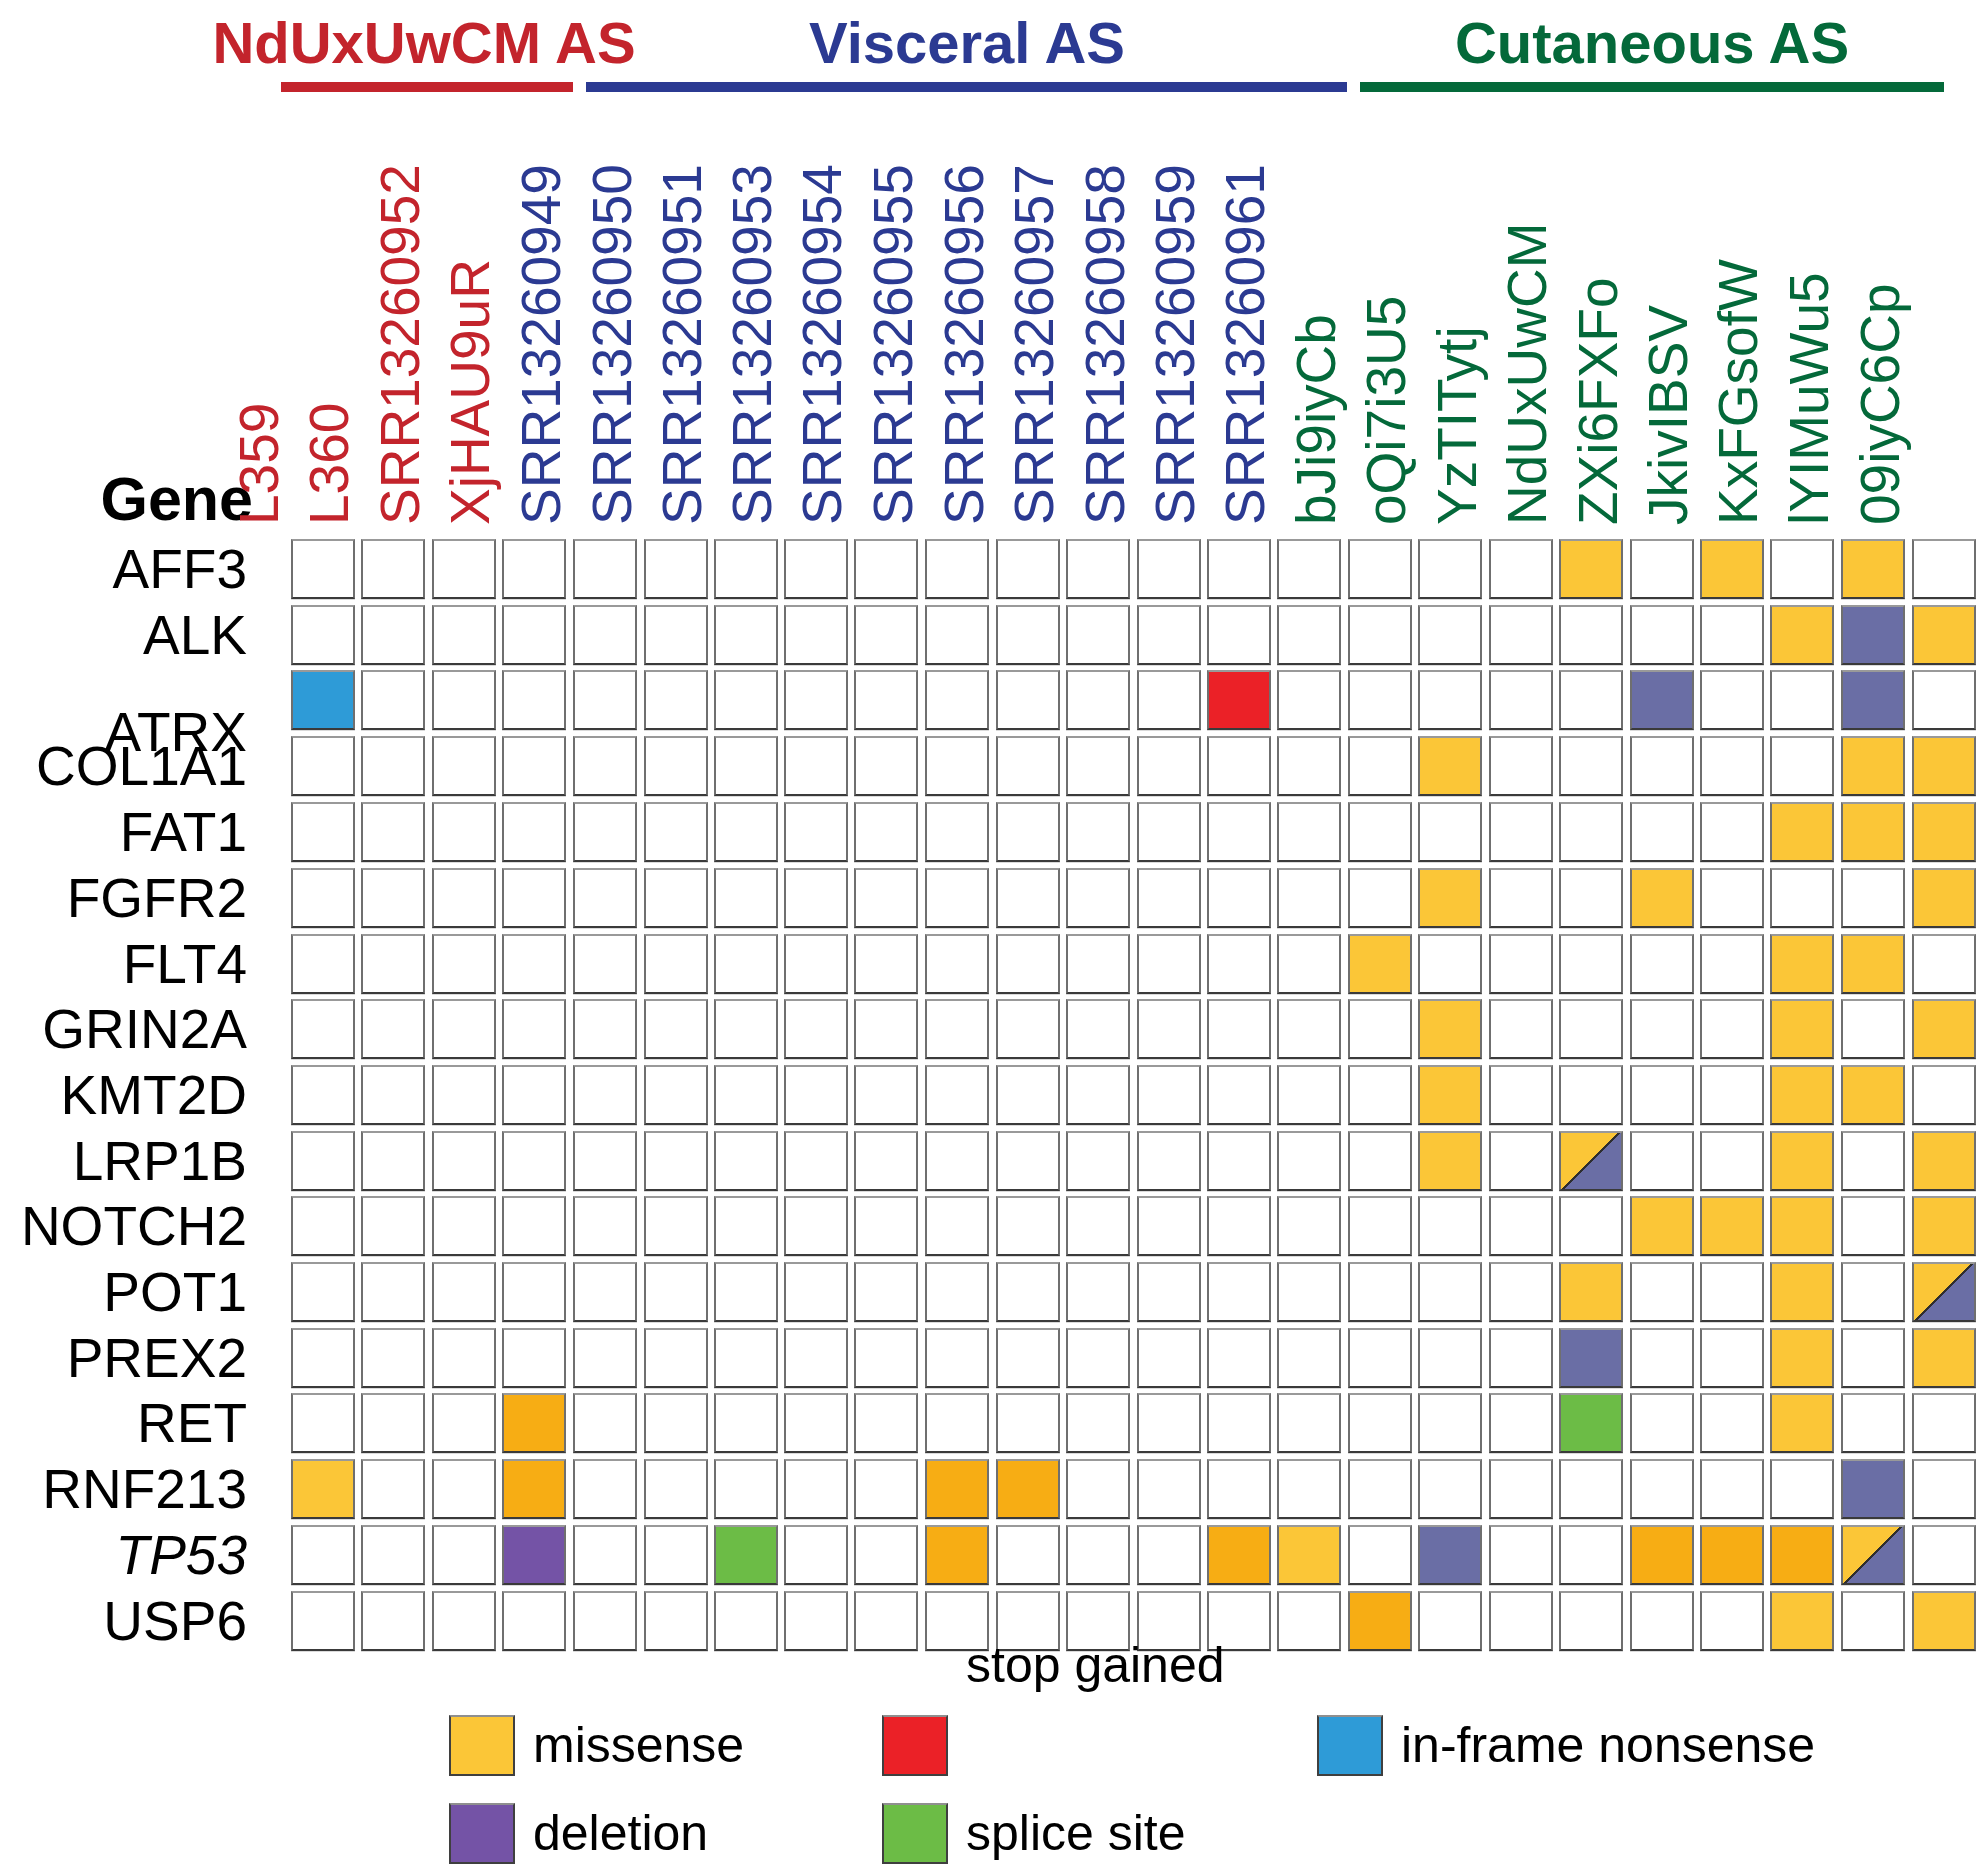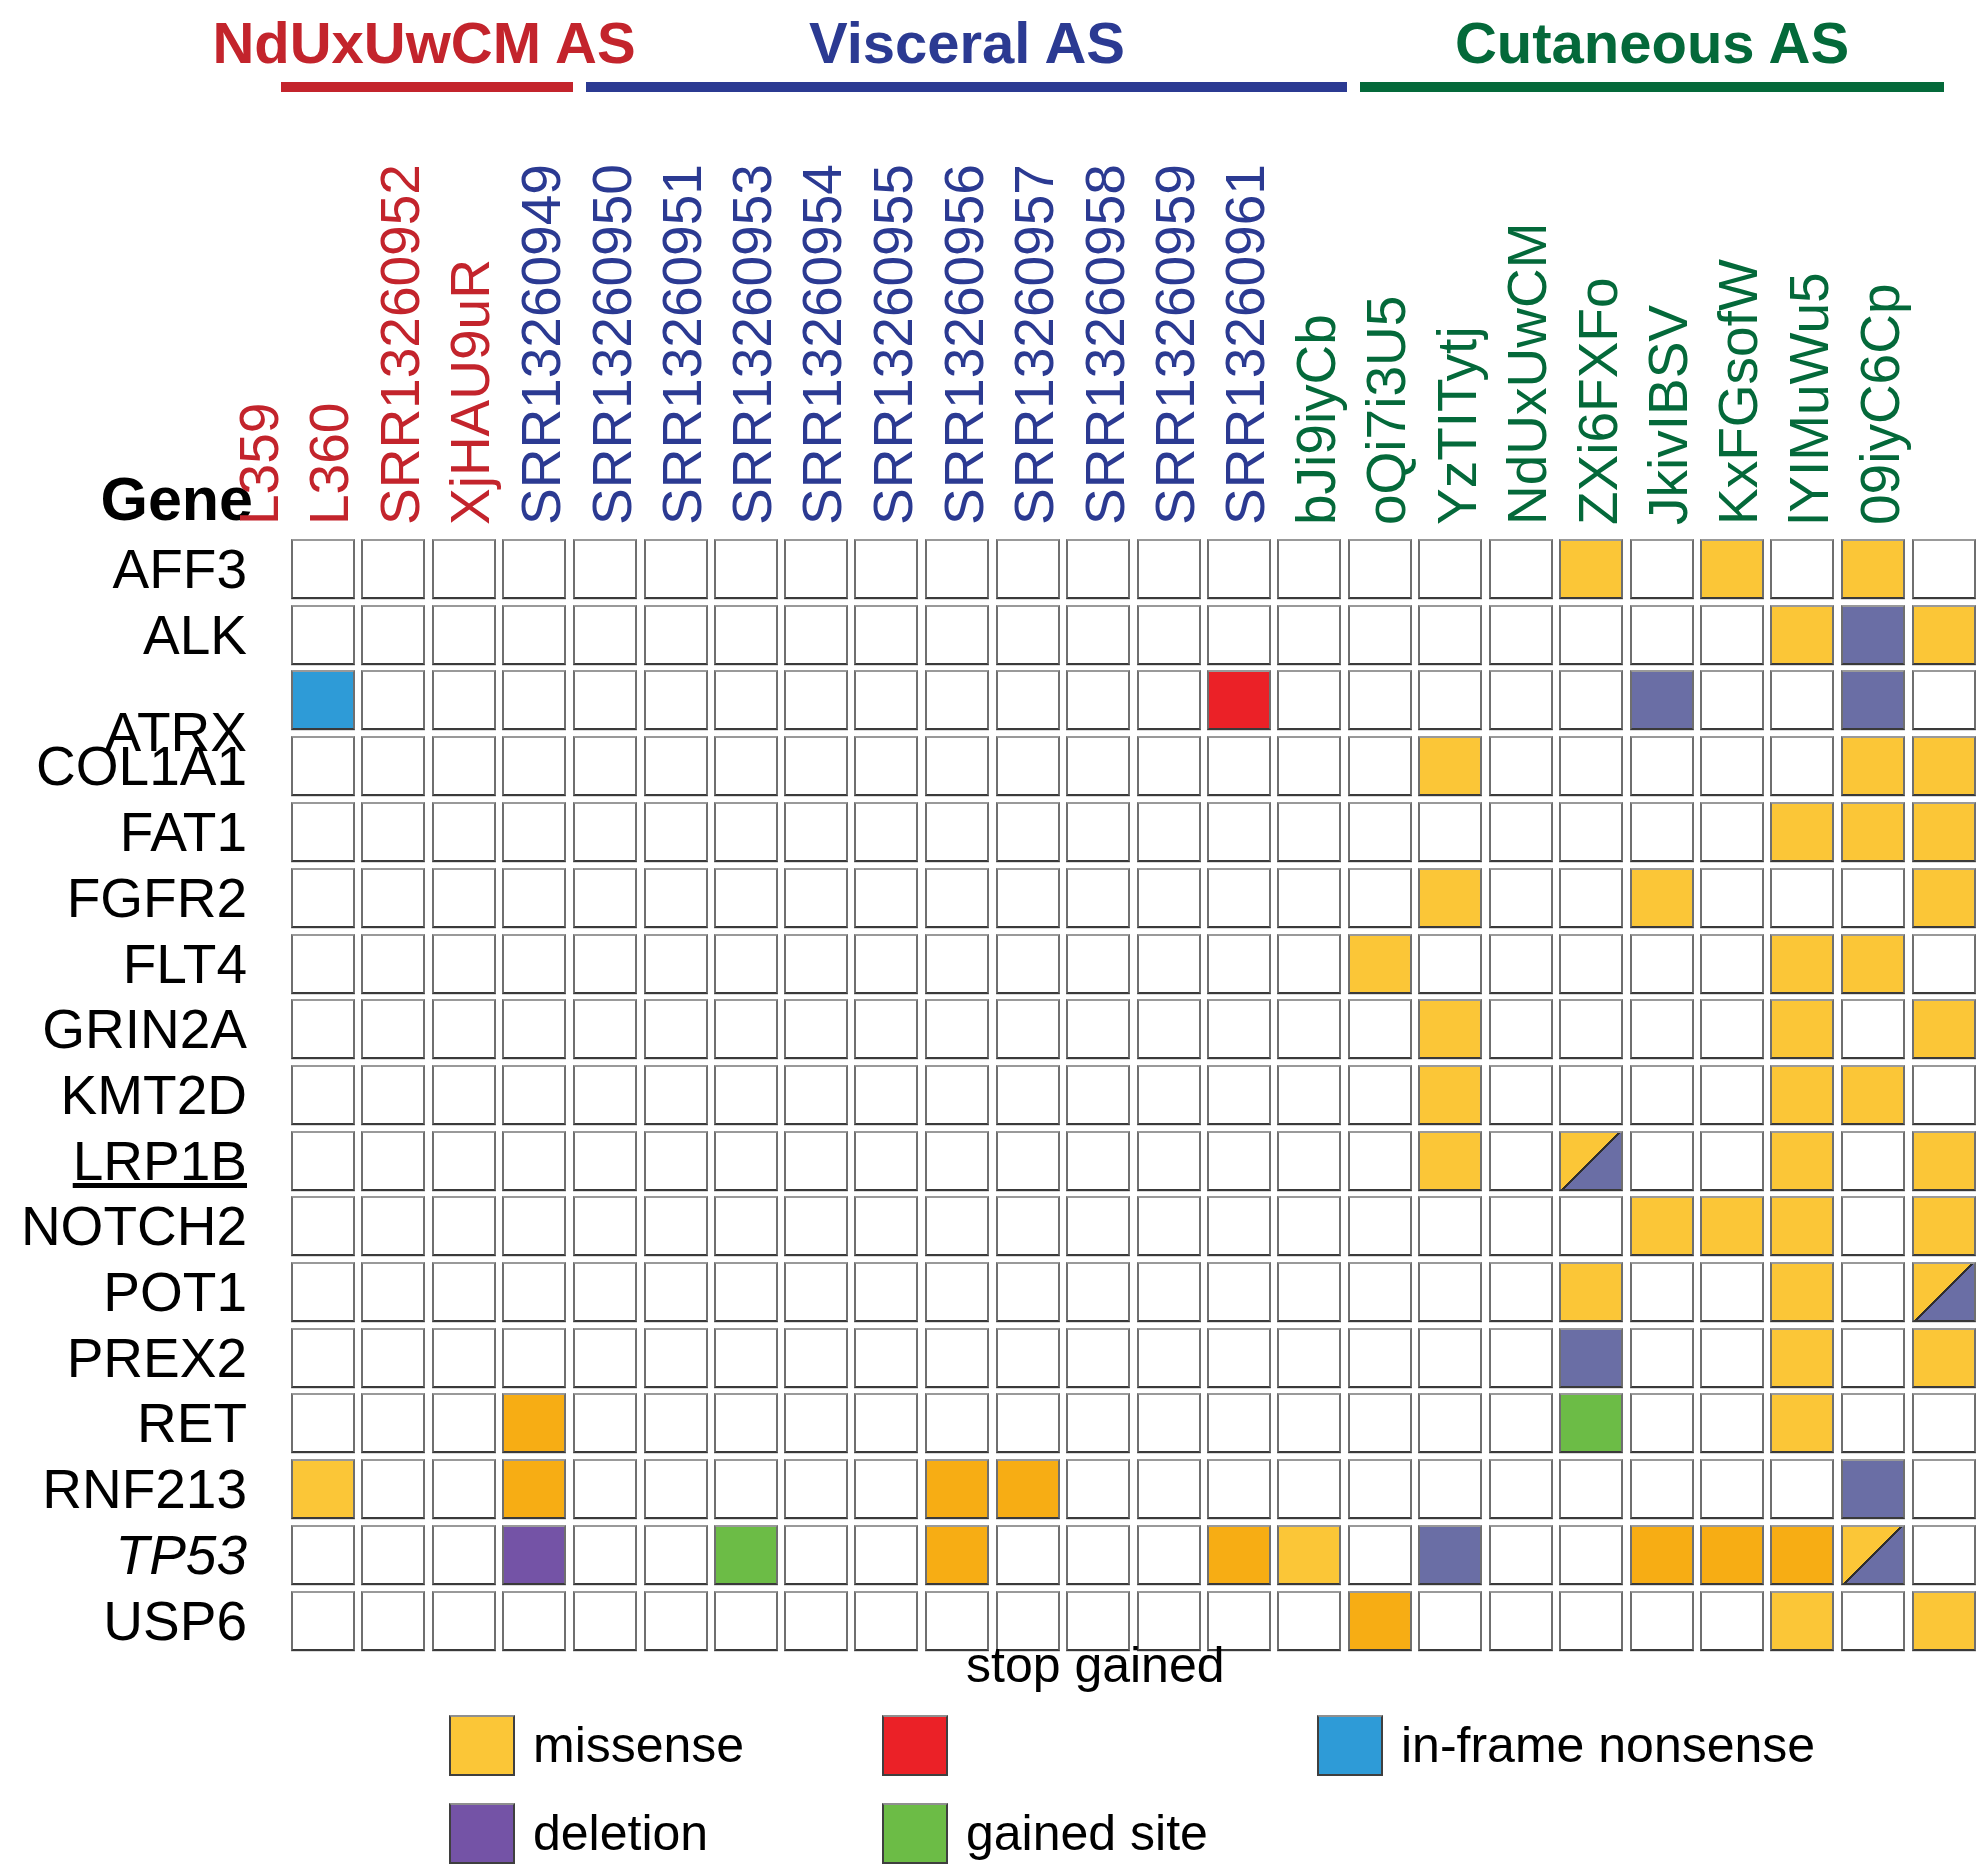--- a/index.html
+++ b/index.html
@@ -58,21 +58,21 @@
   <div id="row-labels">
       <div class="row-label" style="top: 536px;">AFF3</div>
       <div class="row-label" style="top: 602px;">ALK</div>
       <div class="row-label" style="top: 699px;">ATRX</div>
       <div class="row-label" style="top: 733px;">COL1A1</div>
       <div class="row-label" style="top: 799px;">FAT1</div>
       <div class="row-label" style="top: 865px;">FGFR2</div>
       <div class="row-label" style="top: 931px;">FLT4</div>
       <div class="row-label" style="top: 996px;">GRIN2A</div>
       <div class="row-label" style="top: 1062px;">KMT2D</div>
-      <div class="row-label" style="top: 1128px; text-decoration: underline;">LRP1B</div>
+      <div class="row-label" style="top: 1128px;">LRP1B</div>
       <div class="row-label" style="top: 1193px;">NOTCH2</div>
       <div class="row-label" style="top: 1259px;">POT1</div>
       <div class="row-label" style="top: 1325px;">PREX2</div>
       <div class="row-label" style="top: 1390px;">RET</div>
       <div class="row-label" style="top: 1456px;">RNF213</div>
       <div class="row-label" style="top: 1522px; font-style: italic;">TP53</div>
       <div class="row-label" style="top: 1588px;">USP6</div>
     </div>
   <div id="matrix">
       <div class="cell" style="left: 291px; top: 539px;"></div>
@@ -487,16 +487,16 @@
   <div id="legend">
       <div class="legend-swatch" style="left: 449px; top: 1715px; background: rgb(251, 198, 55);"></div>
       <div class="legend-label" style="left: 533px; top: 1715px;">missense</div>
       <div class="legend-swatch" style="left: 882px; top: 1715px; background: rgb(235, 33, 39);"></div>
       <div class="legend-label" style="left: 966px; top: 1635px;">stop gained</div>
       <div class="legend-swatch" style="left: 1317px; top: 1715px; background: rgb(46, 155, 215);"></div>
       <div class="legend-label" style="left: 1401px; top: 1715px;">in-frame nonsense</div>
       <div class="legend-swatch" style="left: 449px; top: 1803px; background: rgb(116, 83, 166);"></div>
       <div class="legend-label" style="left: 533px; top: 1803px;">deletion</div>
       <div class="legend-swatch" style="left: 882px; top: 1803px; background: rgb(108, 188, 70);"></div>
-      <div class="legend-label" style="left: 966px; top: 1803px;">gained site</div>
+      <div class="legend-label" style="left: 966px; top: 1803px;">splice site</div>
     </div>
 </div>
 
 
 </body></html>

